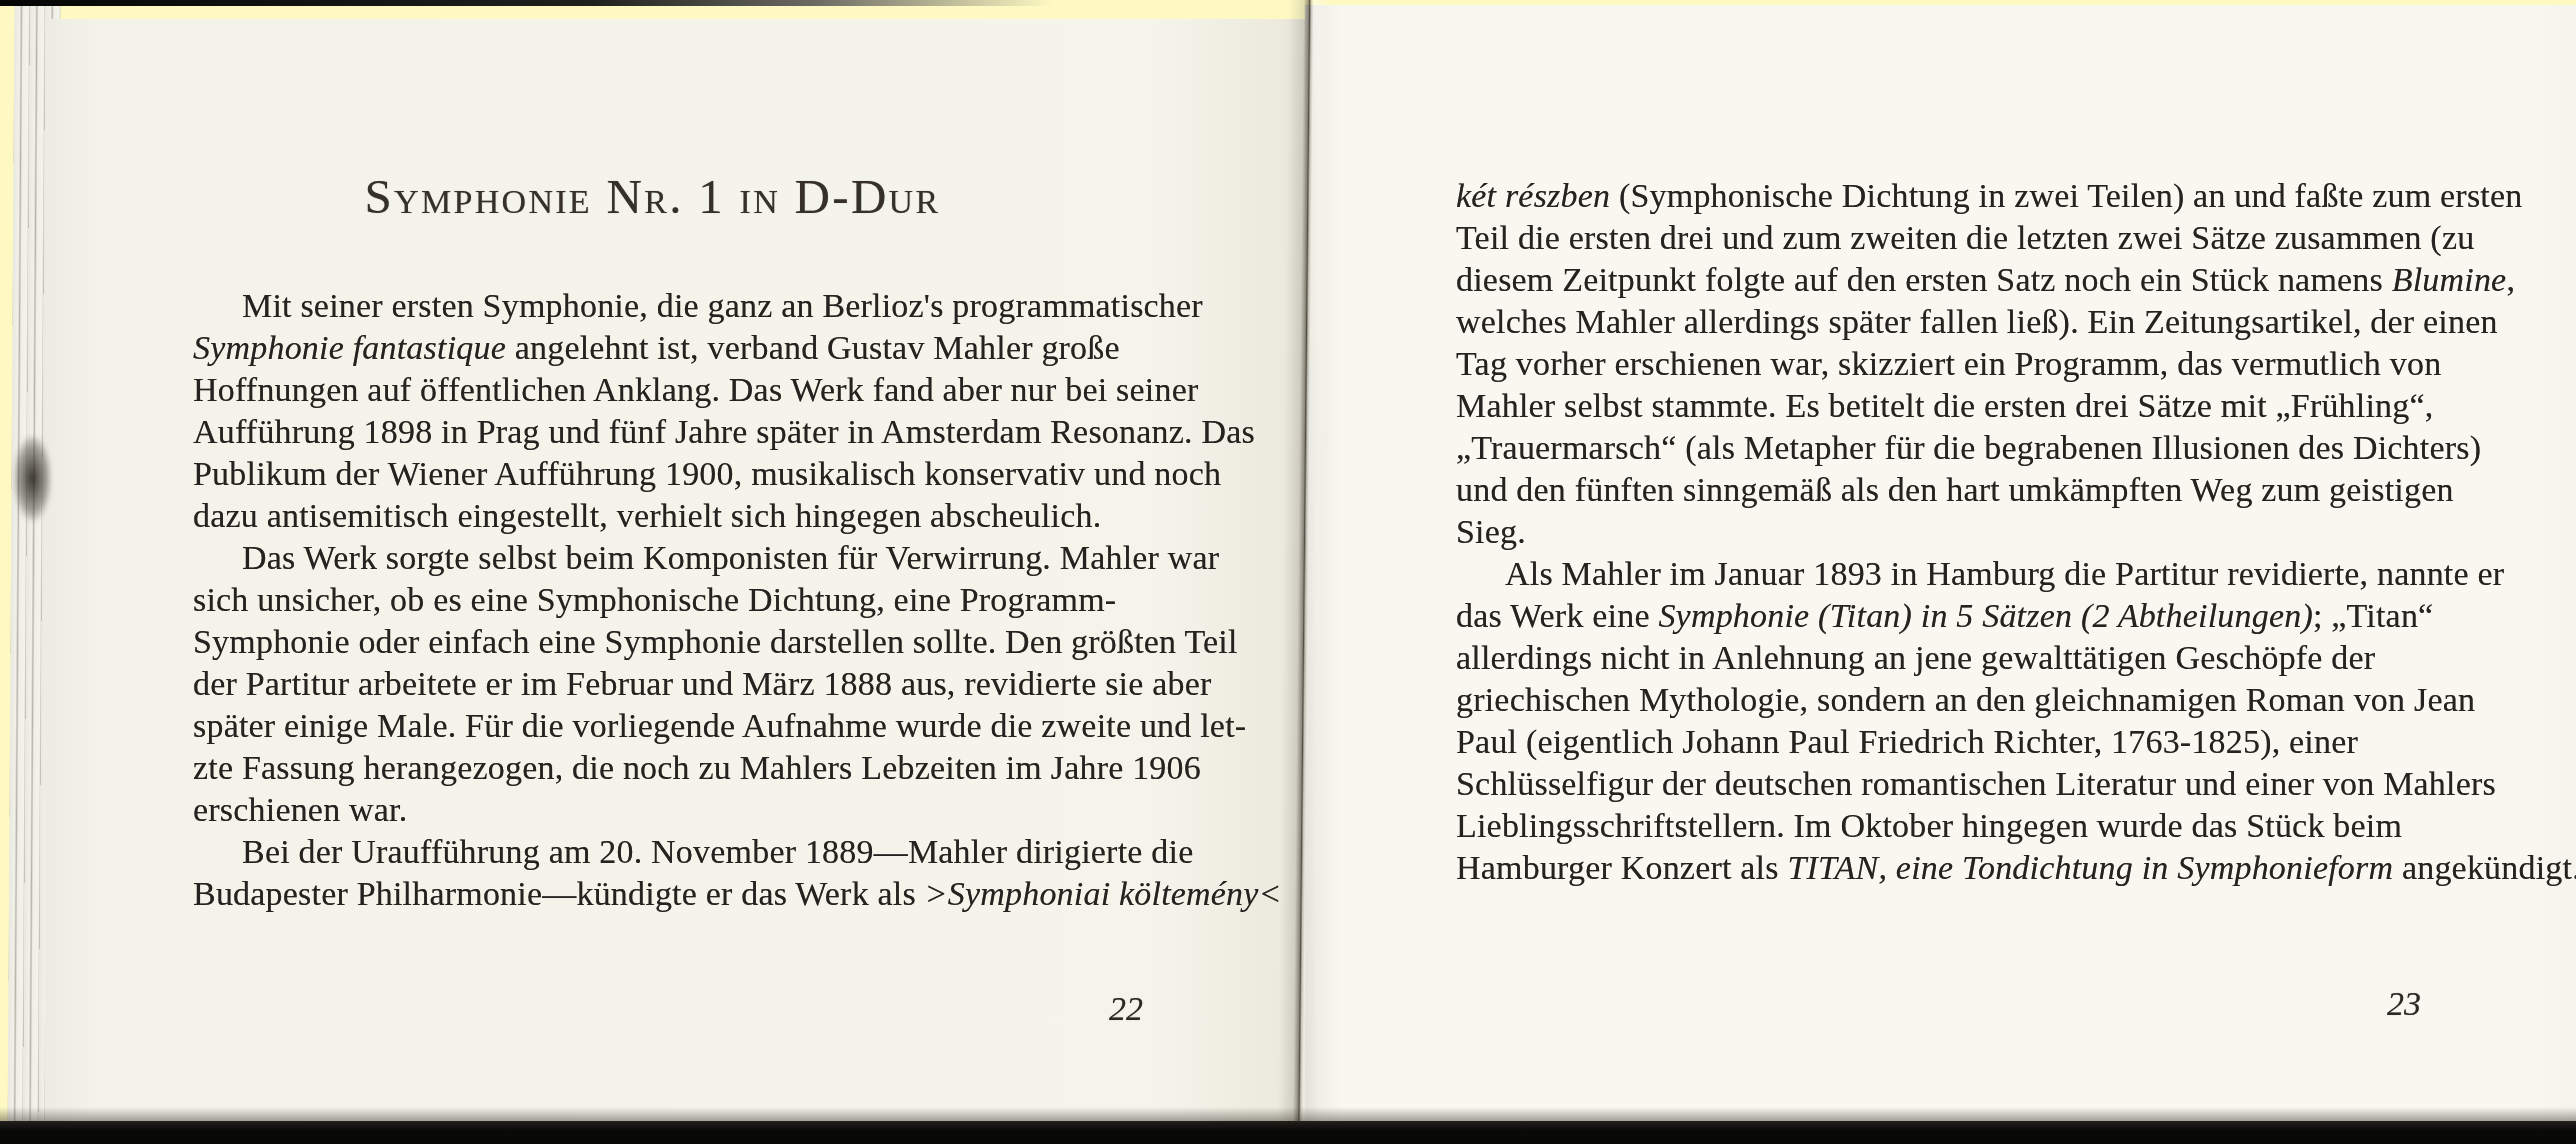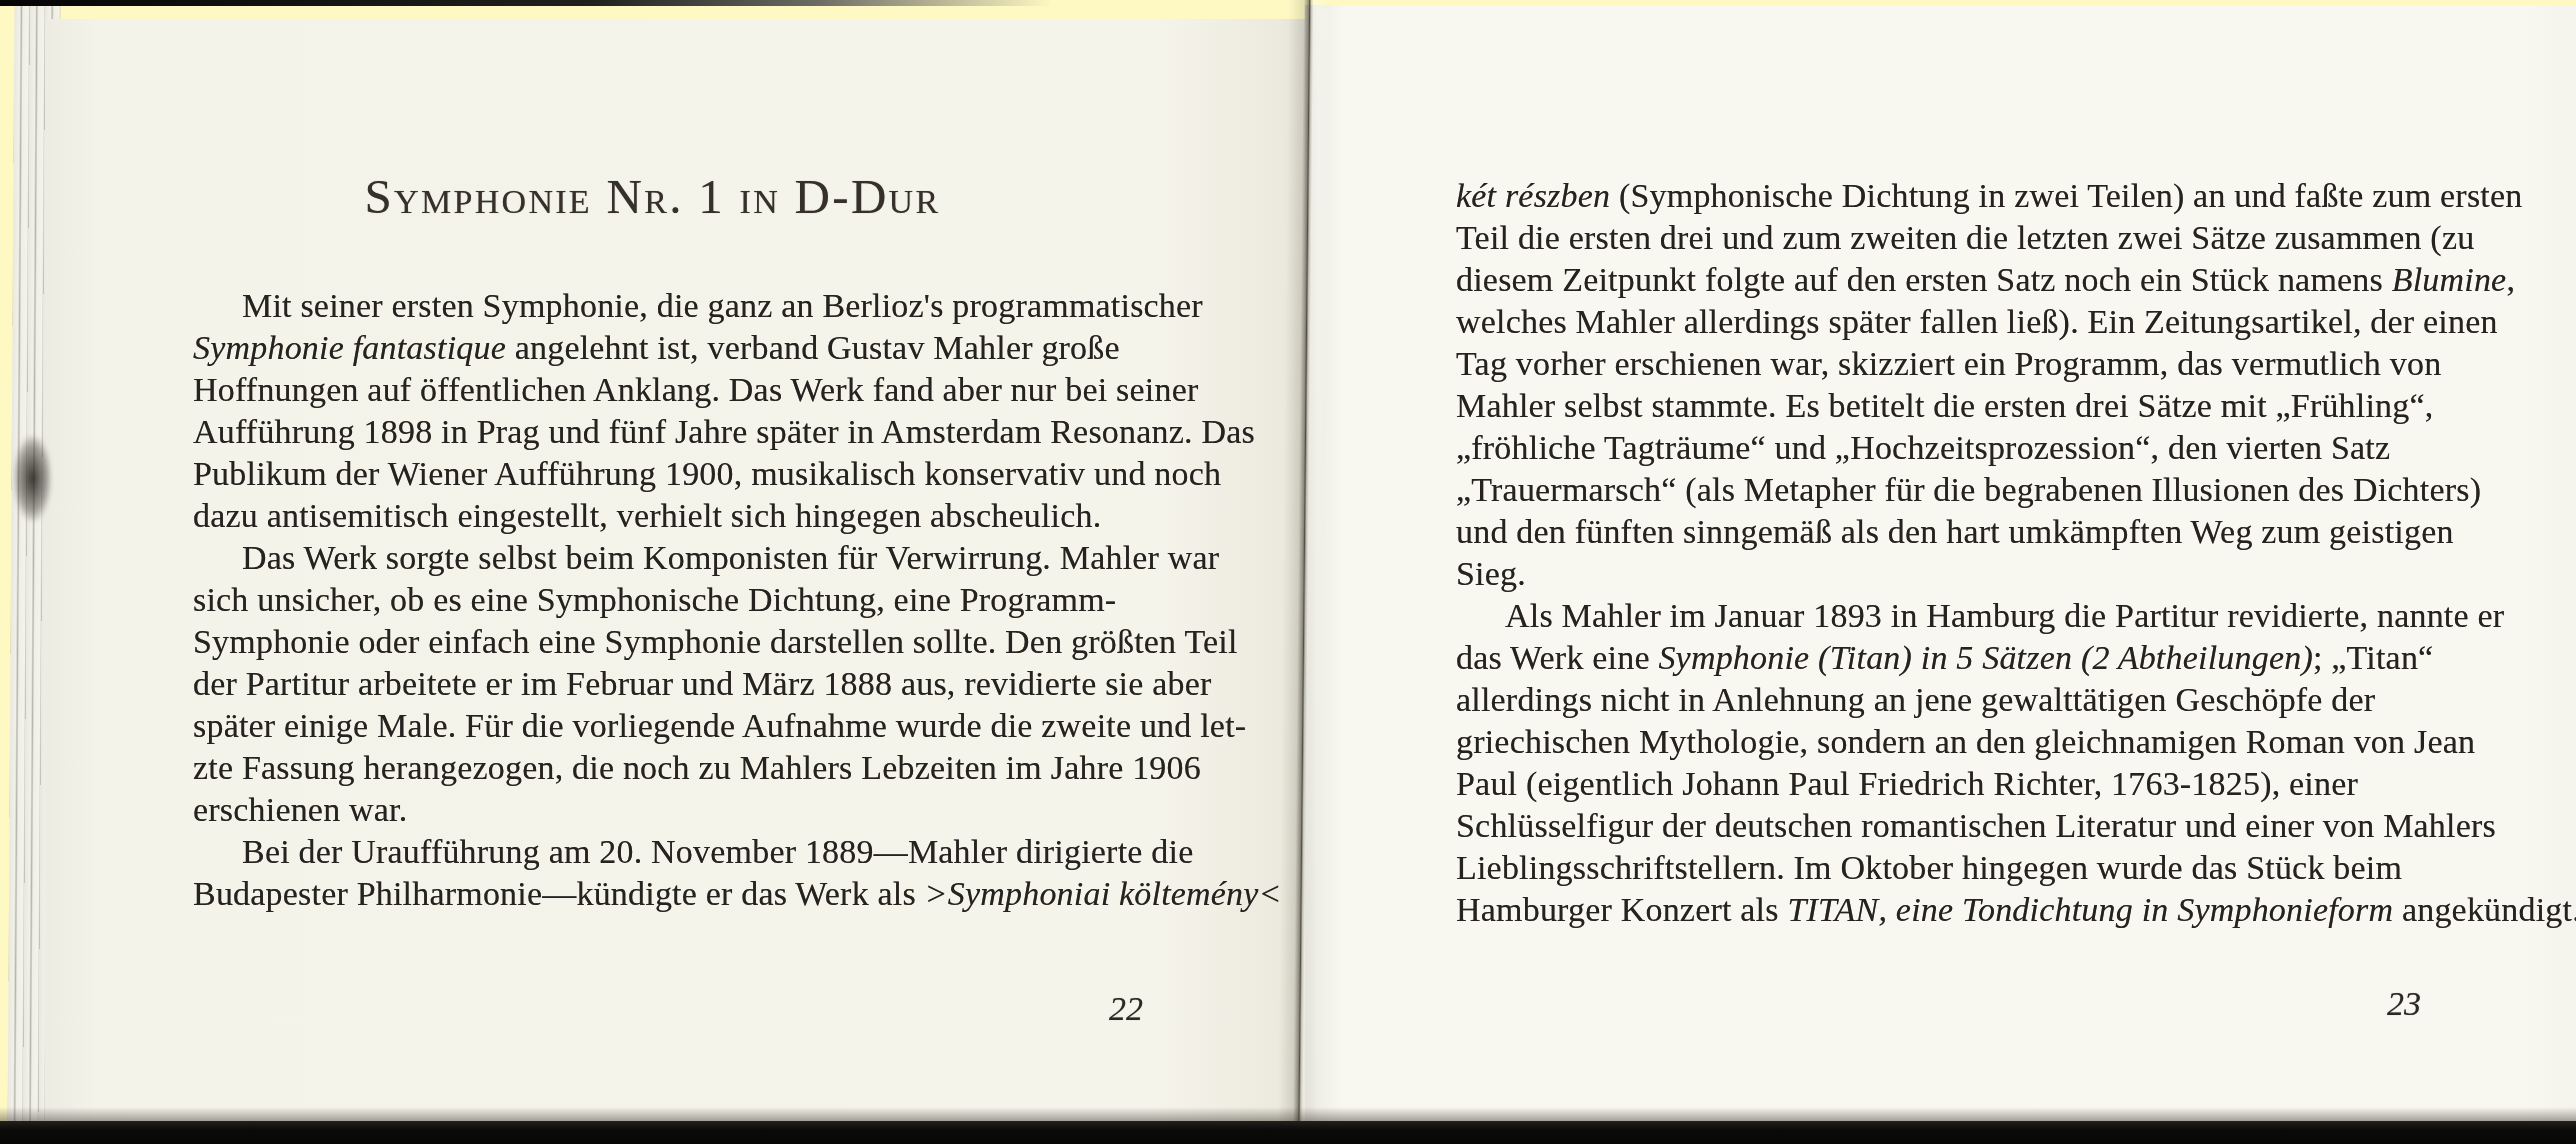--- a/index.html
+++ b/index.html
@@ -113,21 +113,20 @@
       <div class="line indent"><span>Bei der Uraufführung am 20. November 1889—Mahler dirigierte die</span></div>
       <div class="line"><span>Budapester Philharmonie—kündigte er das Werk als </span><span class="it">&gt;Symphoniai költemény&lt;</span></div>
     </div>
   <div class="textcol col-right">
       <div class="line"><span class="it">két részben</span><span> (Symphonische Dichtung in zwei Teilen) an und faßte zum ersten</span></div>
       <div class="line"><span>Teil die ersten drei und zum zweiten die letzten zwei Sätze zusammen (zu</span></div>
       <div class="line"><span>diesem Zeitpunkt folgte auf den ersten Satz noch ein Stück namens </span><span class="it">Blumine</span><span>,</span></div>
       <div class="line"><span>welches Mahler allerdings später fallen ließ). Ein Zeitungsartikel, der einen</span></div>
       <div class="line"><span>Tag vorher erschienen war, skizziert ein Programm, das vermutlich von</span></div>
       <div class="line"><span>Mahler selbst stammte. Es betitelt die ersten drei Sätze mit „Frühling“,</span></div>
-      <div class="line"><span>„fröhliche Tagträume“ und „Hochzeitsprozession“, den vierten Satz</span></div>
       <div class="line"><span>„Trauermarsch“ (als Metapher für die begrabenen Illusionen des Dichters)</span></div>
       <div class="line"><span>und den fünften sinngemäß als den hart umkämpften Weg zum geistigen</span></div>
       <div class="line"><span>Sieg.</span></div>
       <div class="line indent"><span>Als Mahler im Januar 1893 in Hamburg die Partitur revidierte, nannte er</span></div>
       <div class="line"><span>das Werk eine </span><span class="it">Symphonie (Titan) in 5 Sätzen (2 Abtheilungen)</span><span>; „Titan“</span></div>
       <div class="line"><span>allerdings nicht in Anlehnung an jene gewalttätigen Geschöpfe der</span></div>
       <div class="line"><span>griechischen Mythologie, sondern an den gleichnamigen Roman von Jean</span></div>
       <div class="line"><span>Paul (eigentlich Johann Paul Friedrich Richter, 1763-1825), einer</span></div>
       <div class="line"><span>Schlüsselfigur der deutschen romantischen Literatur und einer von Mahlers</span></div>
       <div class="line"><span>Lieblingsschriftstellern. Im Oktober hingegen wurde das Stück beim</span></div>

